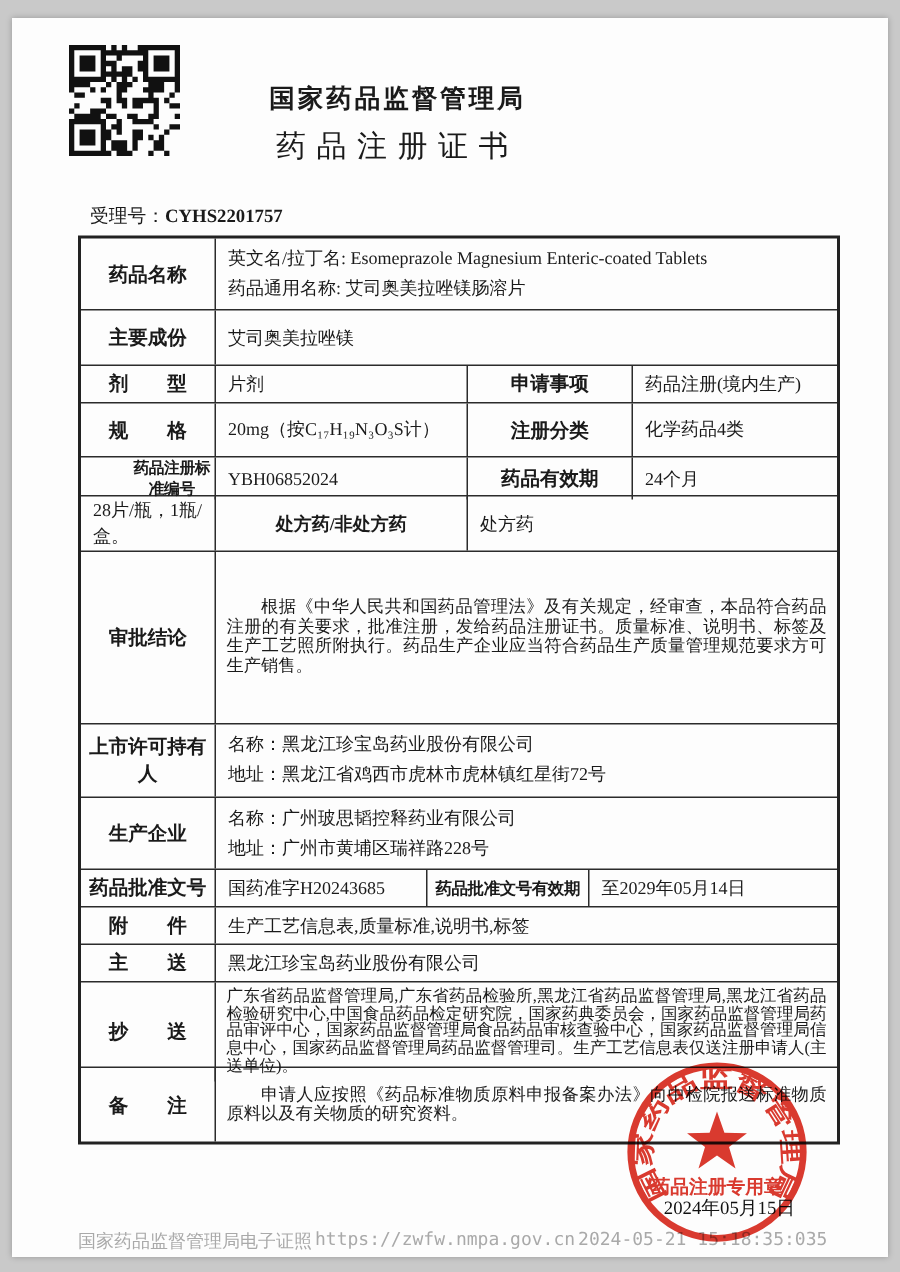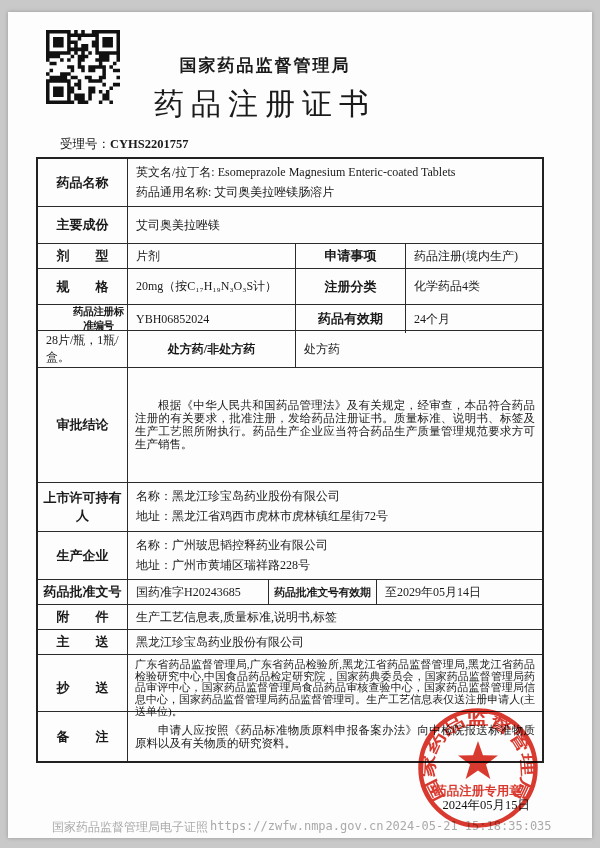--- a/index.html
+++ b/index.html
@@ -13,26 +13,26 @@
     position:absolute;left:8px;top:12px;width:584px;height:826px;
     background:#fdfdfd;box-shadow:0 0 4px rgba(0,0,0,.25);
   }
   .abs{position:absolute;}
   
   .qr{left:46px;top:30px;}
   .authority{left:30px;top:54px;width:470px;text-align:center;
     font-family:"Liberation Sans","DejaVu Sans",sans-serif;
     font-size:17px;font-weight:700;letter-spacing:2px;}
   .doc-title{left:30px;top:84px;width:470px;text-align:center;
-    font-size:30px;letter-spacing:7px;font-weight:500;}
+    font-size:20px;letter-spacing:7px;font-weight:500;}
   .meta{left:60px;top:136px;width:504px;display:flex;justify-content:space-between;
     font-size:12.5px;}
   .meta b{font-weight:700;}
   
-  .tbl{left:36px;top:157px;width:504px;border:2px solid #222;background:transparent;}
+  .tbl{left:52px;top:157px;width:504px;border:2px solid #222;background:transparent;}
   .row{display:grid;border-bottom:1px solid #2b2b2b;box-sizing:border-box;}
   .row:last-child{border-bottom:none;}
   .row.two{grid-template-columns:89px 1fr;}
   .row.four{grid-template-columns:89px 168px 110px 1fr;}
   .row.fourB{grid-template-columns:89px 141px 108px 1fr;}
   .row > div{box-sizing:border-box;min-width:0;}
   .row > div + div{border-left:1px solid #2b2b2b;}
   .h48{height:48px}.h37{height:37px}.h25{height:25px}.h36{height:36px}
   .h26{height:26px}.h115{height:115px}.h49{height:49px}.h57{height:57px}
   .lbl{display:flex;align-items:center;justify-content:center;text-align:center;

